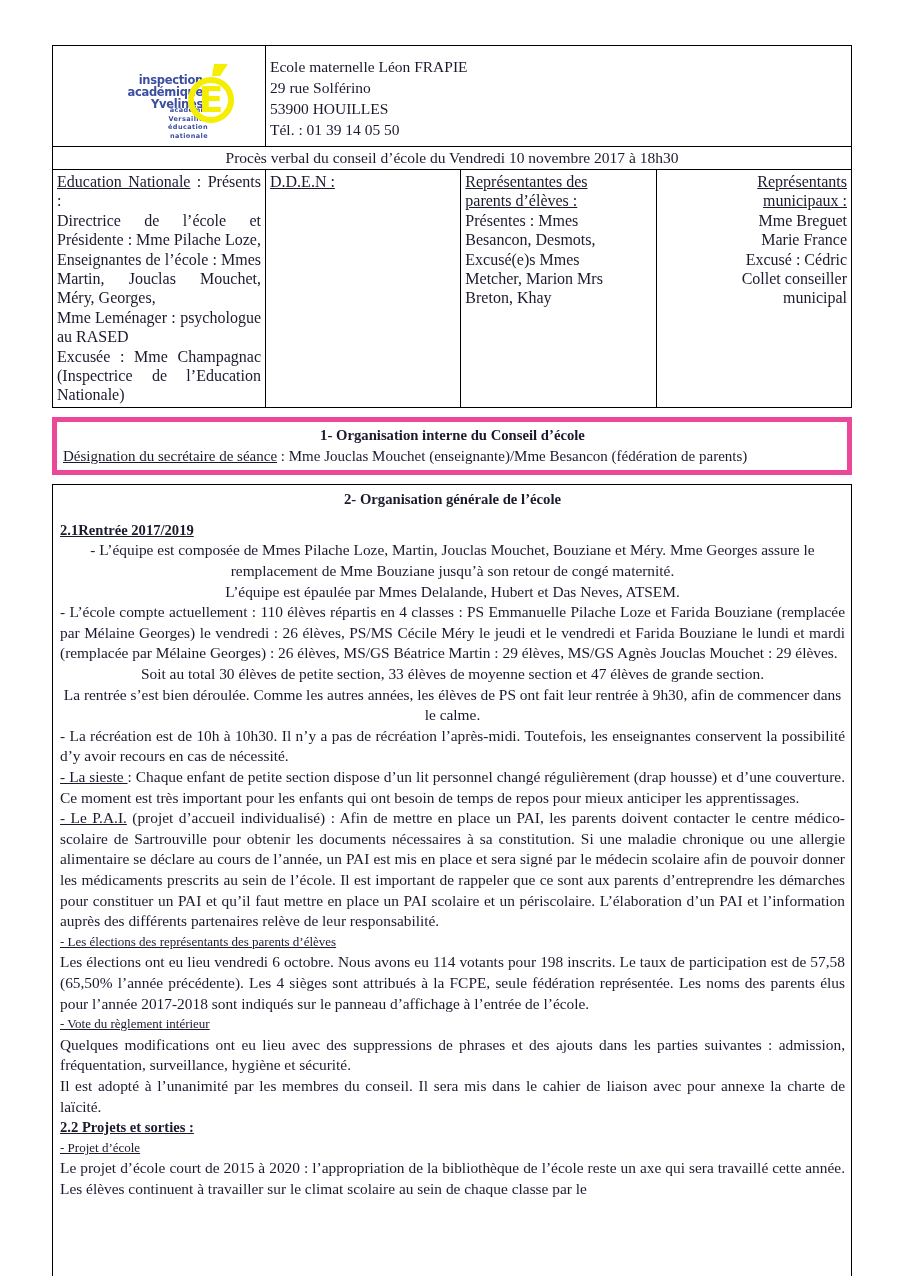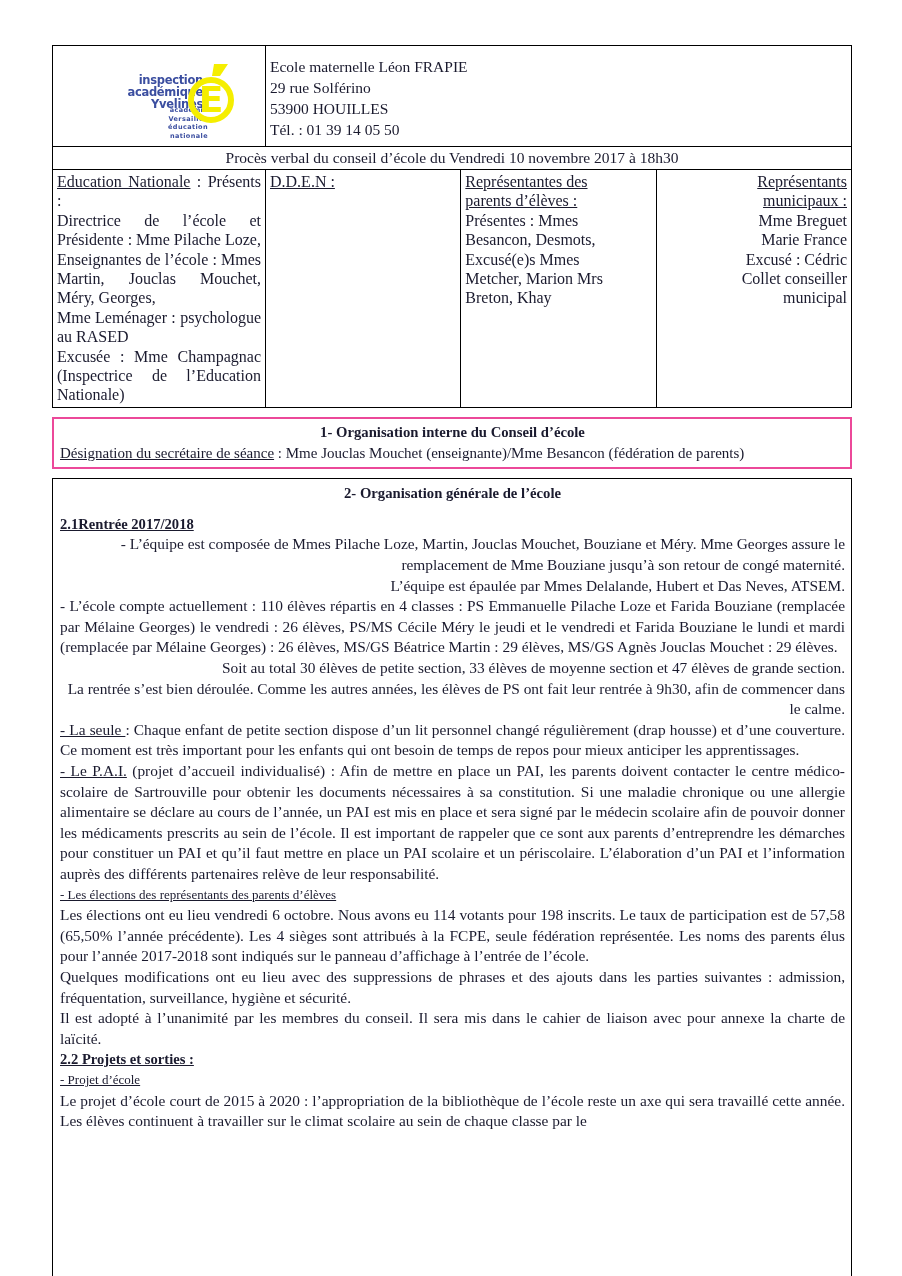--- a/index.html
+++ b/index.html
@@ -101,21 +101,21 @@
     padding: 3px 5px 5px 6px;
   }
   .att .c1 { width: 400px; text-align: justify; }
   .att .c2 { width: 85px; }
   .att .c3 { width: 180px; }
   .att .c4 { width: 135px; text-align: right; }
   .u { text-decoration: underline; }
 
   
   .sec-box {
-    border: 2px solid #ec4899;
+    border: 5px solid #ec4899;
     width: 800px;
     box-sizing: border-box;
     margin-top: 9px;
     padding: 4px 5px 4px 6px;
   }
   .sec-head {
     text-align: center;
     font-weight: bold;
     font-size: 14.7px;
     line-height: 19px;
@@ -138,21 +138,21 @@
   }
   .body-box .sec-head { padding-bottom: 11px; }
 
   p.tx {
     margin: 0;
     font-size: 15.4px;
     line-height: 20.6px;
     text-align: justify;
     text-justify: inter-word;
   }
-  p.tx.nj { text-align: right; }
+  p.tx.nj { text-align: center; }
   .sub-h {
     margin: 0;
     font-size: 14.6px;
     font-weight: bold;
     line-height: 20.6px;
     text-decoration: underline;
   }
   .sub-h2 {
     margin: 0;
     font-size: 13px;
@@ -234,30 +234,32 @@
   <div class="sec-box">
     <div class="sec-head">1- Organisation interne du Conseil d’école</div>
     <div class="sec-line">
       <span class="inline-u">Désignation du secrétaire de séance</span><span> : Mme Jouclas Mouchet (enseignante)/Mme Besancon (fédération de parents)</span>
     </div>
   </div>
 
   <div class="body-box">
     <div class="sec-head">2- Organisation générale de l’école</div>
 
-    <div class="sub-h">2.1Rentrée 2017/2018</div>
+    <div class="sub-h">2.1Rentrée 2017/2019</div>
     <p class="tx nj">- L’équipe est composée de Mmes Pilache Loze, Martin, Jouclas Mouchet, Bouziane et Méry. Mme Georges assure le remplacement de Mme Bouziane jusqu’à son retour de congé maternité.</p>
     <p class="tx nj">L’équipe est épaulée par Mmes Delalande, Hubert et Das Neves, ATSEM.</p>
     <p class="tx">- L’école compte actuellement : 110 élèves répartis en 4 classes : PS Emmanuelle Pilache Loze et Farida Bouziane (remplacée par Mélaine Georges) le vendredi : 26 élèves, PS/MS Cécile Méry le jeudi et le vendredi et Farida Bouziane le lundi et mardi (remplacée par Mélaine Georges) : 26 élèves, MS/GS Béatrice Martin : 29 élèves, MS/GS Agnès Jouclas Mouchet : 29 élèves.</p>
     <p class="tx nj">Soit au total 30 élèves de petite section, 33 élèves de moyenne section et 47 élèves de grande section.</p>
     <p class="tx nj">La rentrée s’est bien déroulée. Comme les autres années, les élèves de PS ont fait leur rentrée à 9h30, afin de commencer dans le calme.</p>
-    <p class="tx"><span class="inline-u">- La seule </span><span>: Chaque enfant de petite section dispose d’un lit personnel changé régulièrement (drap housse) et d’une couverture. Ce moment est très important pour les enfants qui ont besoin de temps de repos pour mieux anticiper les apprentissages.</span></p>
+    <p class="tx">- La récréation est de 10h à 10h30. Il n’y a pas de récréation l’après-midi. Toutefois, les enseignantes conservent la possibilité d’y avoir recours en cas de nécessité.</p>
+    <p class="tx"><span class="inline-u">- La sieste </span><span>: Chaque enfant de petite section dispose d’un lit personnel changé régulièrement (drap housse) et d’une couverture. Ce moment est très important pour les enfants qui ont besoin de temps de repos pour mieux anticiper les apprentissages.</span></p>
     <p class="tx"><span class="inline-u">- Le P.A.I.</span><span> (projet d’accueil individualisé) : Afin de mettre en place un PAI, les parents doivent contacter le centre médico-scolaire de Sartrouville pour obtenir les documents nécessaires à sa constitution. Si une maladie chronique ou une allergie alimentaire se déclare au cours de l’année, un PAI est mis en place et sera signé par le médecin scolaire afin de pouvoir donner les médicaments prescrits au sein de l’école. Il est important de rappeler que ce sont aux parents d’entreprendre les démarches pour constituer un PAI et qu’il faut mettre en place un PAI scolaire et un périscolaire. L’élaboration d’un PAI et l’information auprès des différents partenaires relève de leur responsabilité.</span></p>
     <div class="sub-h2">- Les élections des représentants des parents d’élèves</div>
     <p class="tx">Les élections ont eu lieu vendredi 6 octobre. Nous avons eu 114 votants pour 198 inscrits. Le taux de participation est de 57,58 (65,50% l’année précédente). Les 4 sièges sont attribués à la FCPE, seule fédération représentée. Les noms des parents élus pour l’année 2017-2018 sont indiqués sur le panneau d’affichage à l’entrée de l’école.</p>
+    <div class="sub-h2">- Vote du règlement intérieur</div>
     <p class="tx">Quelques modifications ont eu lieu avec des suppressions de phrases et des ajouts dans les parties suivantes : admission, fréquentation, surveillance, hygiène et sécurité.</p>
     <p class="tx">Il est adopté à l’unanimité par les membres du conseil. Il sera mis dans le cahier de liaison avec pour annexe la charte de laïcité.</p>
     <div class="sub-h">2.2 Projets et sorties :</div>
     <div class="sub-h2">- Projet d’école</div>
     <p class="tx">Le projet d’école court de 2015 à 2020 : l’appropriation de la bibliothèque de l’école reste un axe qui sera travaillé cette année. Les élèves continuent à travailler sur le climat scolaire au sein de chaque classe par le</p>
   </div>
 
 </div>
 
 </body></html>

